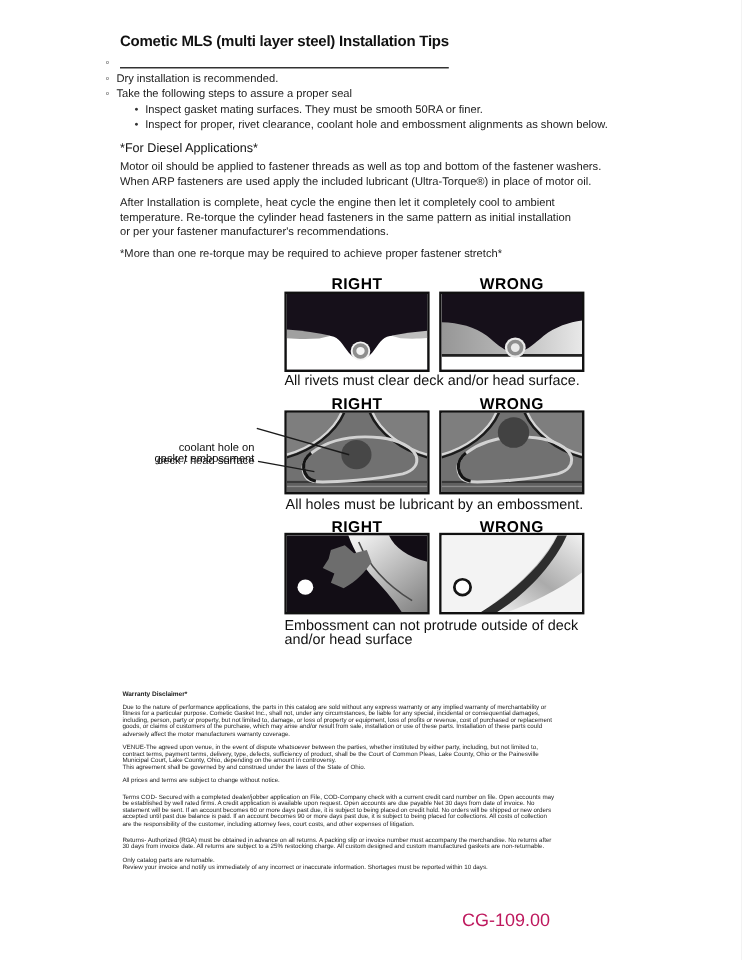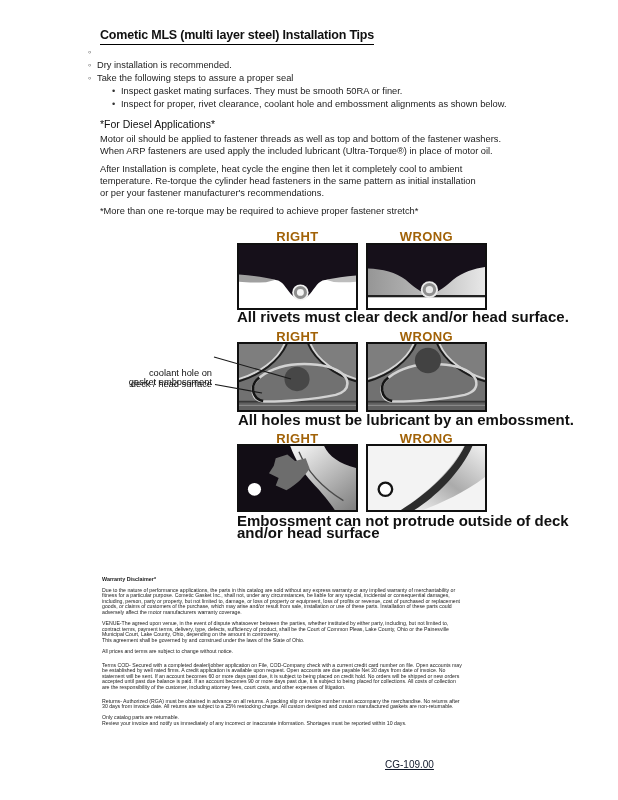--- a/index.html
+++ b/index.html
@@ -4,38 +4,38 @@
 <style>
   html,body{margin:0;padding:0;background:#e8e8e8;}
   .page{
     position:relative;width:618px;height:800px;background:#ffffff;
     font-family:"Liberation Sans", sans-serif;color:#1c1c1c;overflow:hidden;
     margin:0 auto;
   }
   .abs{position:absolute;}
   .title{
     font-size:12.5px;font-weight:700;letter-spacing:-0.2px;color:#111;
-    border-bottom:1.6px solid #000;padding-bottom:2px;display:inline-block;
+    border-bottom:1.6px solid #000;padding-bottom:15px;display:inline-block;
   }
   .bullets{font-size:9.3px;line-height:12.9px;color:#1c1c1c;}
   .b-row{display:flex;}
   .b-marker{width:9px;flex:none;color:#333;}
   .sub{margin-left:24px;}
   .h2{font-size:10.5px;font-weight:400;color:#111;}
   .para{font-size:9.3px;line-height:12.2px;color:#1c1c1c;}
-  .dlabel{font-size:13px;font-weight:700;letter-spacing:0.4px;text-align:center;color:#a16207;}
-  .caption{font-size:15px;font-weight:700;color:#111;line-height:12px;}
+  .dlabel{font-size:13px;font-weight:700;letter-spacing:0.4px;text-align:center;color:#000000;}
+  .caption{font-size:12px;font-weight:400;color:#111;line-height:12px;}
   .sidelabel{font-size:9.3px;line-height:11px;color:#111;text-align:right;}
   .panel{display:block;box-sizing:border-box;border:2px solid #101010;background:#fff;}
   .fineprint{font-size:5.2px;line-height:5.6px;color:#222;width:420px;}
   .fineprint .fp-h{font-weight:700;margin-bottom:5px;font-size:5.4px;}
   .fp-para{margin-bottom:5.5px;}
   .fp-para div{white-space:nowrap;}
   .mb8{margin-bottom:8px;}
-  .footer{font-size:10px;color:#0f172a;text-decoration:underline;}
+  .footer{font-size:15px;color:#be185d;}
   .overlay{position:absolute;left:0;top:0;pointer-events:none;}
 </style>
 </head>
 <body>
 
 <div class="page">
 
   <div class="abs" style="left:100px;top:25px;">
     <span class="title">Cometic MLS (multi layer steel) Installation Tips</span>
   </div>

